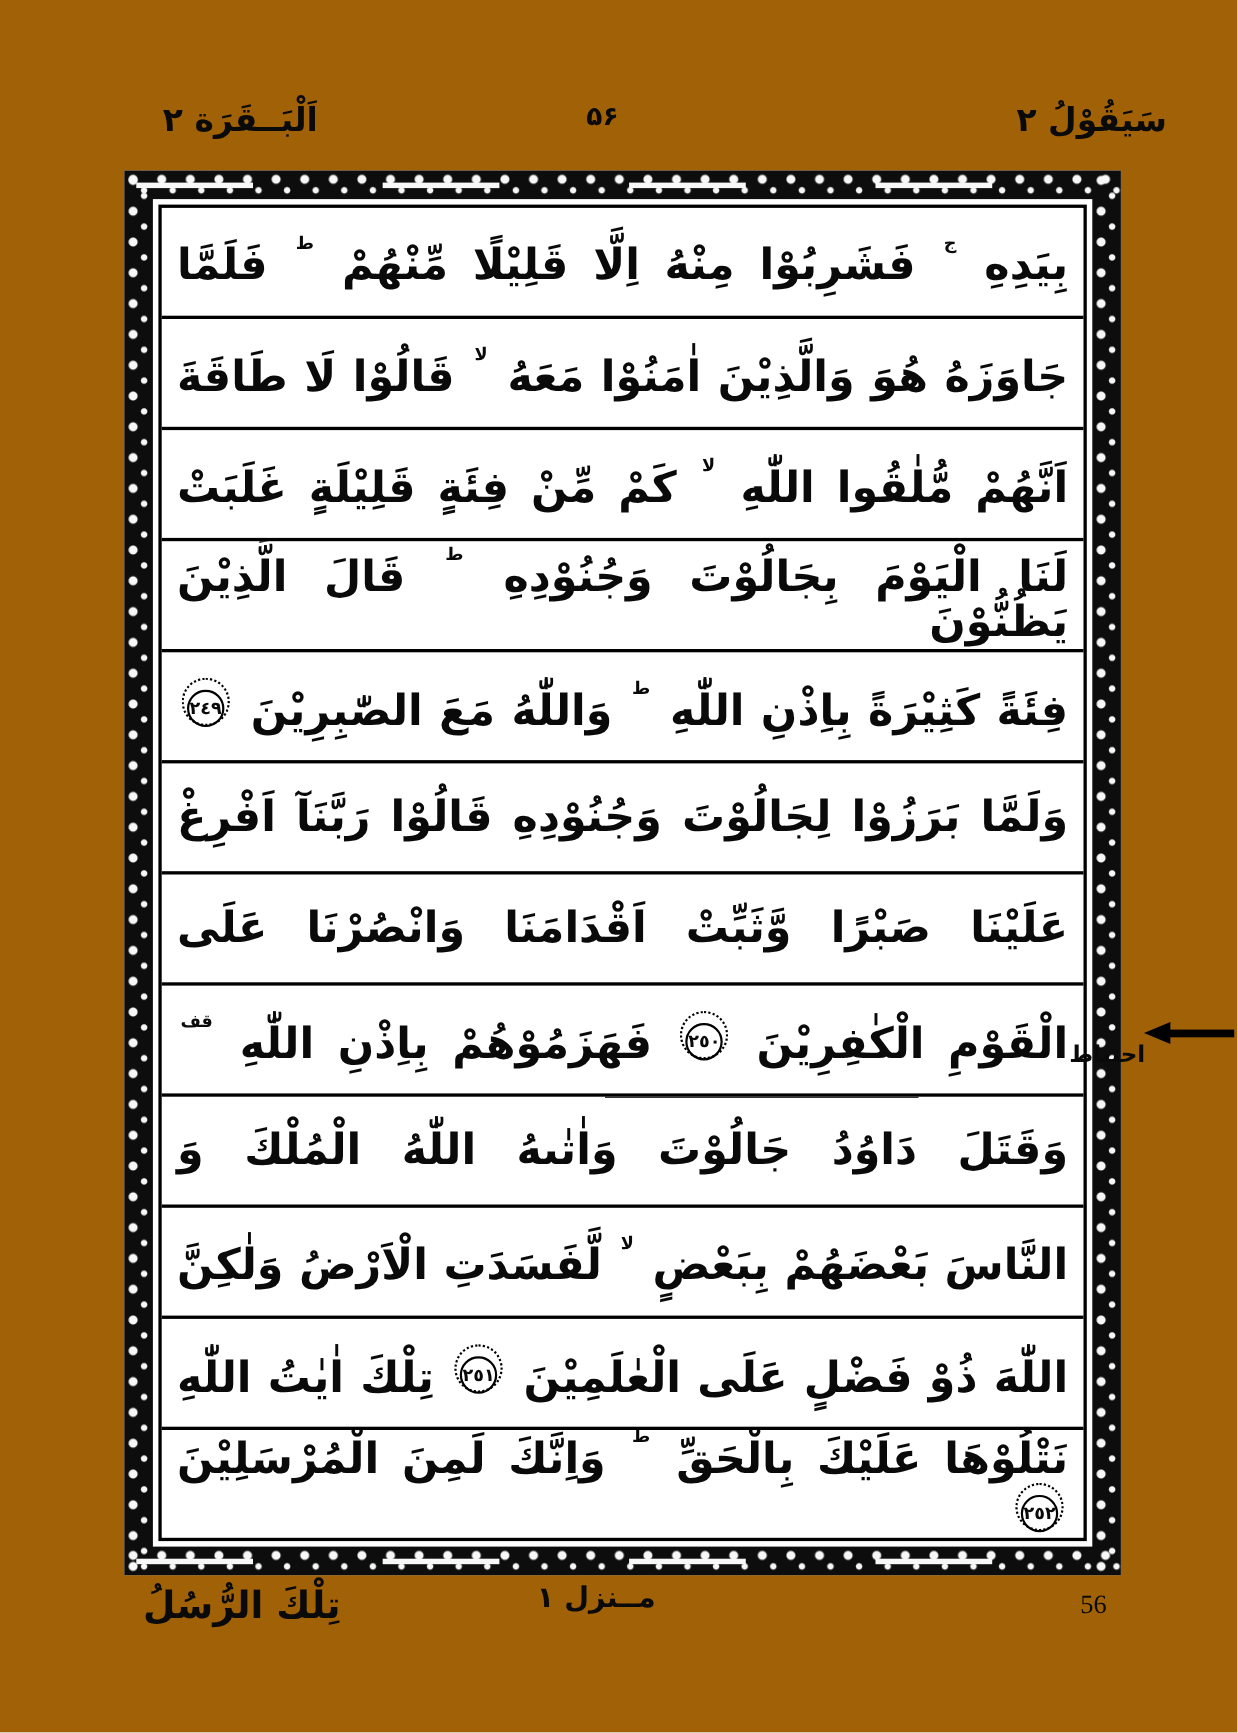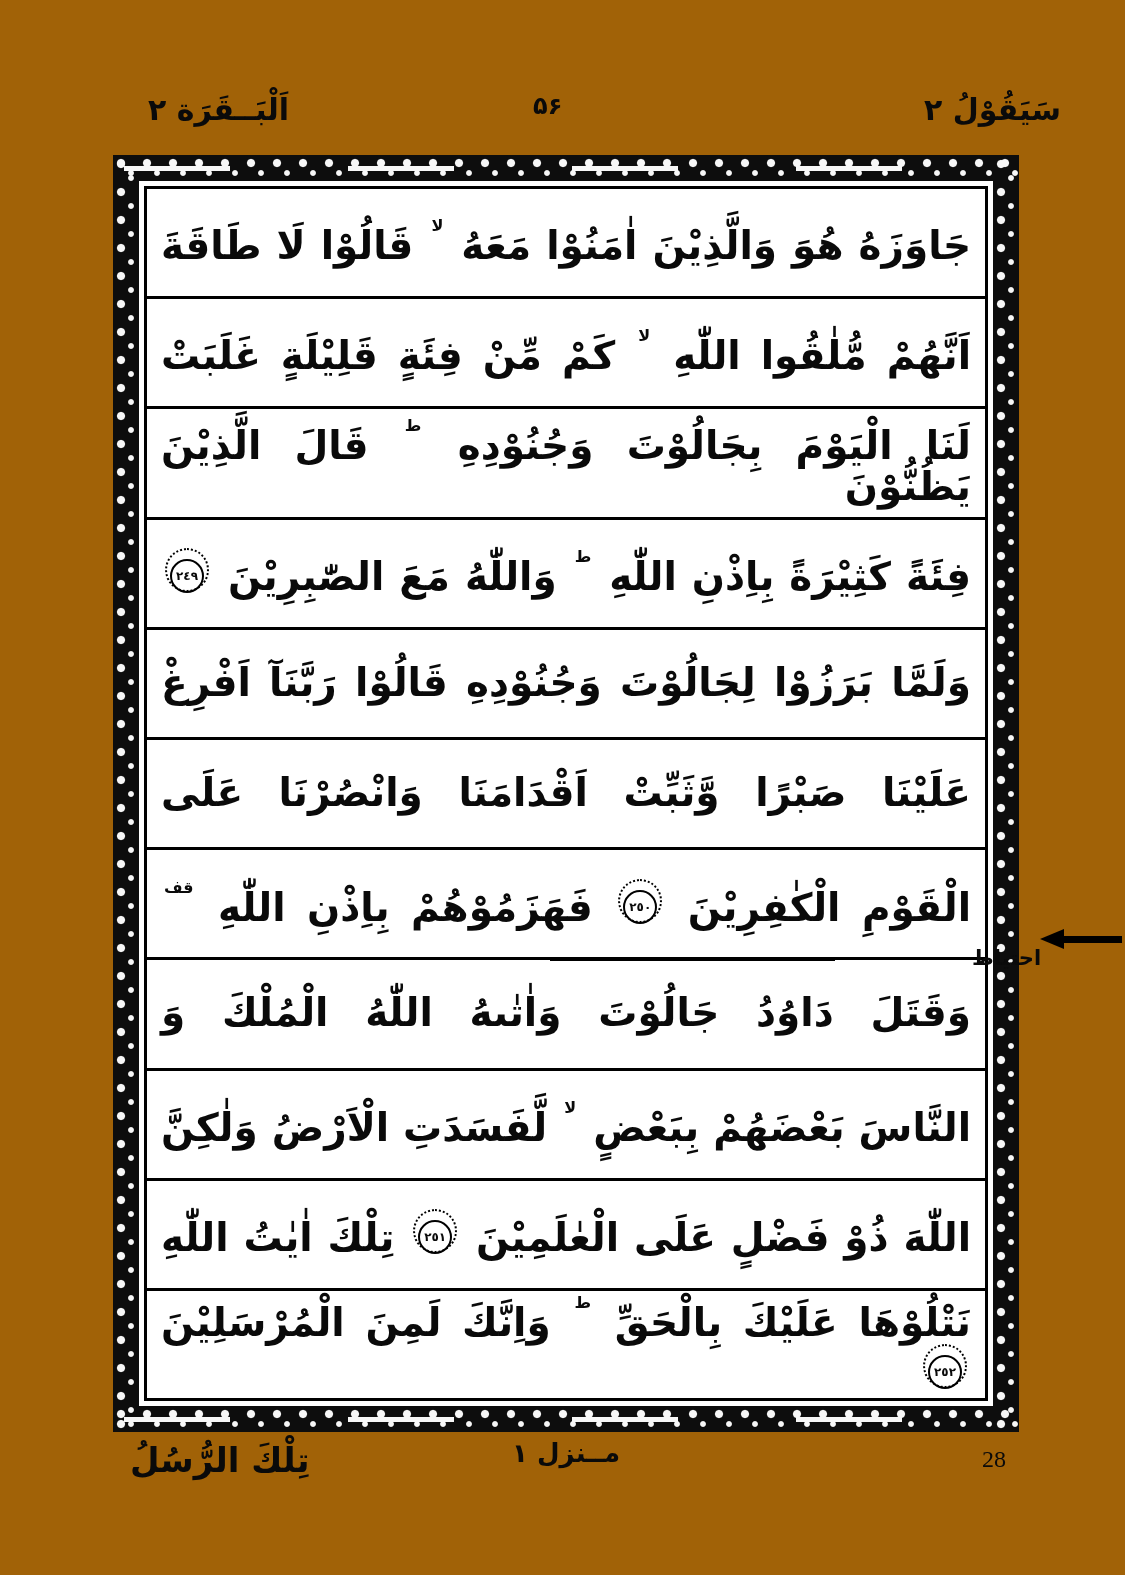--- a/index.html
+++ b/index.html
@@ -56,55 +56,58 @@
   }
   .stop-mark{font-size:16px;font-weight:bold;vertical-align:28px;margin:0 3px;}
   .verse-badge{
     display:inline-flex;align-items:center;justify-content:center;
     width:44px;height:44px;border:2px dotted #000;border-radius:50%;
     box-sizing:border-box;vertical-align:10px;margin:0 4px;background:#fff;
   }
   .verse-num{
     display:inline-flex;align-items:center;justify-content:center;
     width:34px;height:34px;border:2px solid #000;border-radius:50%;
-    box-sizing:border-box;font-size:12px;font-weight:bold;line-height:1;margin-top:12px;
+    box-sizing:border-box;font-size:16px;font-weight:bold;line-height:1;margin-top:12px;
   }
   .has-overline::after{
     content:"";position:absolute;top:-5px;right:150px;width:285px;height:6px;
     background:#000;
   }
   
   .ihtiyat-arrow-shaft{position:absolute;left:1062px;top:936px;width:60px;height:7px;background:#000;}
   .ihtiyat-arrow-head{
     position:absolute;left:1040px;top:929px;width:0;height:0;
     border-top:10px solid transparent;border-bottom:10px solid transparent;
     border-right:24px solid #000;
   }
   .ihtiyat-label{position:absolute;left:972px;top:946px;font-size:21px;font-weight:bold;direction:rtl;}
   
   .ftr{position:absolute;font-weight:bold;direction:rtl;white-space:nowrap;}
   .ftr-catchword{left:130px;top:1440px;font-size:34px;}
-  .ftr-center{left:512px;top:1438px;font-size:26px;}
+  .ftr-center{left:488px;top:1438px;font-size:26px;}
   .ftr-page{left:982px;top:1446px;font-size:24px;font-family:"Liberation Serif",serif;font-weight:normal;direction:ltr;}
 </style>
 </head>
 <body>
 
 <div class="page">
 
   <div class="hdr hdr-left">اَلْبَــقَرَة ٢</div>
   <div class="hdr hdr-center">۵۶</div>
   <div class="hdr hdr-right">سَيَقُوْلُ ٢</div>
 
   <div class="frame">
     <div class="orn h top"></div>
     <div class="orn h bottom"></div>
     <div class="orn v left"></div>
     <div class="orn v right"></div>
     <div class="frame-inner" id="lines">
+        <div class="row">
+          <div class="line-text"><span class="txt">بِيَدِهِ</span> <span class="stop-mark">ج</span> <span class="txt">فَشَرِبُوْا مِنْهُ اِلَّا قَلِيْلًا مِّنْهُمْ</span> <span class="stop-mark">ط</span> <span class="txt">فَلَمَّا</span> </div>
+        </div>
         <div class="row">
           <div class="line-text"><span class="txt">جَاوَزَهُ هُوَ وَالَّذِيْنَ اٰمَنُوْا مَعَهُ</span> <span class="stop-mark">لا</span> <span class="txt">قَالُوْا لَا طَاقَةَ</span> </div>
         </div>
         <div class="row">
           <div class="line-text"><span class="txt">اَنَّهُمْ مُّلٰقُوا اللّٰهِ</span> <span class="stop-mark">لا</span> <span class="txt">كَمْ مِّنْ فِئَةٍ قَلِيْلَةٍ غَلَبَتْ</span> </div>
         </div>
         <div class="row">
           <div class="line-text"><span class="txt">لَنَا الْيَوْمَ بِجَالُوْتَ وَجُنُوْدِهِ</span> <span class="stop-mark">ط</span> <span class="txt">قَالَ الَّذِيْنَ يَظُنُّوْنَ</span> </div>
         </div>
         <div class="row">
@@ -141,15 +144,15 @@
         </div>
       </div>
   </div>
 
   <div class="ihtiyat-arrow-head"></div>
   <div class="ihtiyat-arrow-shaft"></div>
   <div class="ihtiyat-label">احتياط</div>
 
   <div class="ftr ftr-catchword">تِلْكَ الرُّسُلُ</div>
   <div class="ftr ftr-center">مــنزل ١</div>
-  <div class="ftr ftr-page">28</div>
+  <div class="ftr ftr-page">56</div>
 
 </div>
 
 </body></html>

